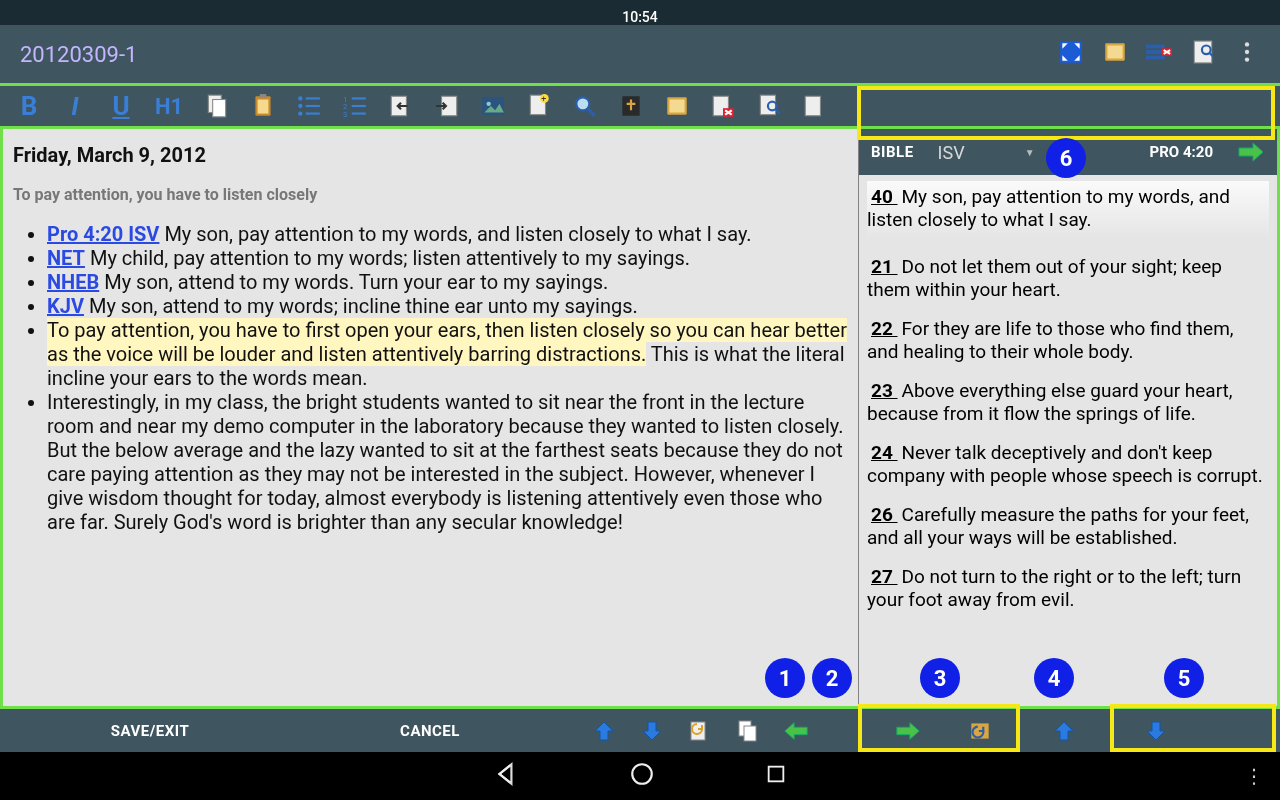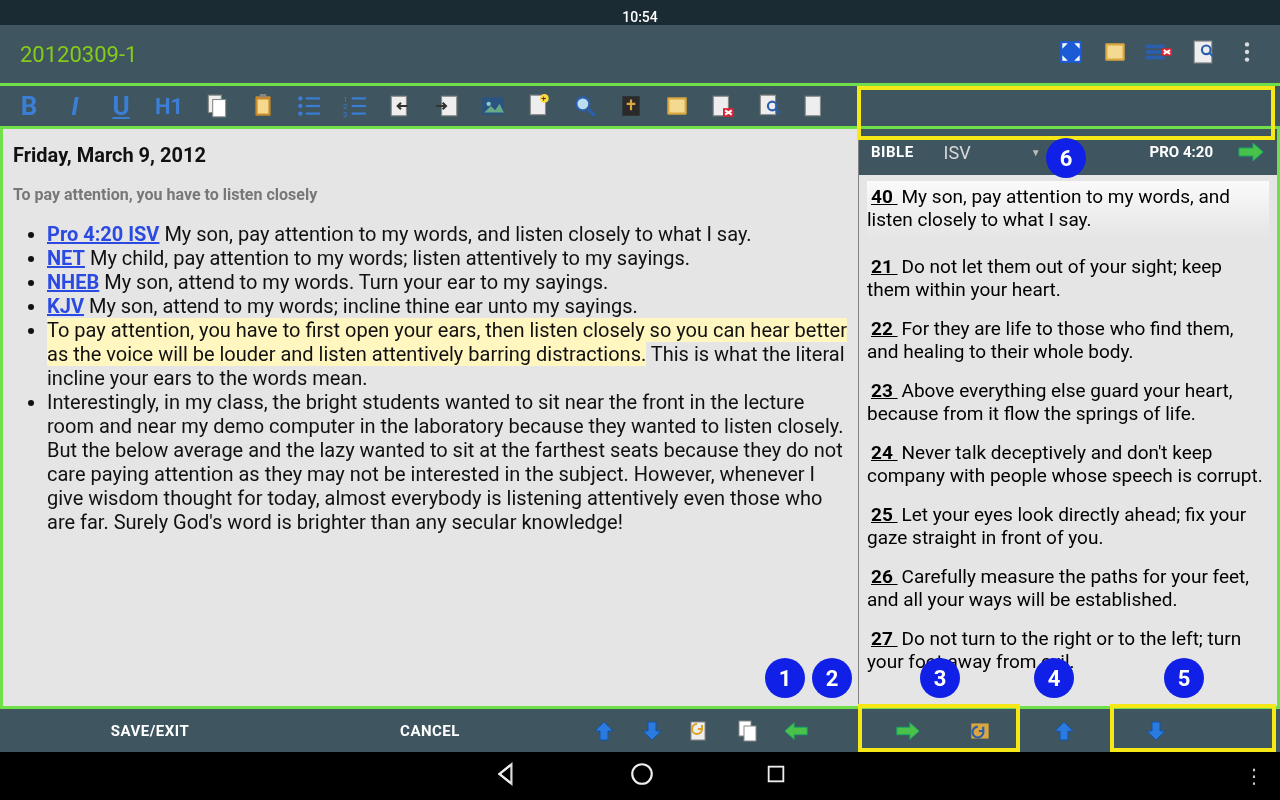--- a/index.html
+++ b/index.html
@@ -14,21 +14,21 @@
   height: 25px; background: #1b2b33;
   display: flex; justify-content: flex-end; align-items: center;
   color: #fff; font-size: 14px; padding: 0 8px; gap: 18px; flex-direction: column;
 }
 .status-bar span { font-weight: 500; }
 .title-bar {
   height: 58px; background: #3f5661;
   display: flex; align-items: center; justify-content: space-between;
   padding: 0 20px;
 }
-.title-bar .title { color: #84cc16; font-size: 22px; font-weight: 400; }
+.title-bar .title { color: #c4b5fd; font-size: 22px; font-weight: 400; }
 .title-actions { display: flex; gap: 18px; align-items: center; }
 .title-actions svg { width: 26px; height: 26px; }
 .toolbar {
   height: 46px; background: #3f5661;
   border-top: 3px solid #6fe04a;
   border-bottom: 3px solid #6fe04a;
   display: flex; align-items: center;
   padding: 0 6px; gap: 0;
 }
 .tbtn {
@@ -64,21 +64,21 @@
   flex: 1; height: 100%;
   display: flex; flex-direction: column;
 }
 .bible-nav {
   height: 46px; background: #3f5661;
   display: flex; align-items: center;
   padding: 0 12px; gap: 10px;
   position: relative;
 }
 .bible-nav .lbl { color: #fff; font-size: 15px; font-weight: bold; letter-spacing: 0.5px;}
-.bible-nav .sel { color: #d9d9d9; font-size: 18px; margin-left: 20px; flex:0 0 auto;}
+.bible-nav .sel { color: #d9d9d9; font-size: 18px; margin-left: 14px; flex:0 0 auto;}
 .bible-nav .tri { color:#bbb; font-size:10px; margin-left: 50px;}
 .bible-nav .ref { color: #fff; font-size: 15px; font-weight: bold; margin: 0 14px 0 auto;}
 .arrow-g {
   width: 28px; height: 22px; display:inline-block;
 }
 .bible-text {
   flex: 1; overflow: hidden;
   padding: 6px 8px 0 8px;
   font-size: 19px; line-height: 23px;
 }
@@ -310,21 +310,20 @@
             <path d="M16 2 L26 11 L16 20 L16 15 L2 15 L2 7 L16 7 Z" fill="#4ac24a" stroke="#1a6"></path>
           </svg>
       </span>
     </div>
     <div class="bible-text" id="bible-verses">
         <div class="verse active"><span class="num"> 40 </span><span> My son, pay attention to my words, and listen closely to what I say.</span></div>
         <div class="verse"><span class="num"> 21 </span><span> Do not let them out of your sight; keep them within your heart.</span></div>
         <div class="verse"><span class="num"> 22 </span><span> For they are life to those who find them, and healing to their whole body.</span></div>
         <div class="verse"><span class="num"> 23 </span><span> Above everything else guard your heart, because from it flow the springs of life.</span></div>
         <div class="verse"><span class="num"> 24 </span><span> Never talk deceptively and don't keep company with people whose speech is corrupt.</span></div>
-        <div class="verse"><span class="num"> 25 </span><span> Let your eyes look directly ahead; fix your gaze straight in front of you.</span></div>
         <div class="verse"><span class="num"> 26 </span><span> Carefully measure the paths for your feet, and all your ways will be established.</span></div>
         <div class="verse"><span class="num"> 27 </span><span> Do not turn to the right or to the left; turn your foot away from evil.</span></div>
       </div>
   </div>
 </div>
 
 <div class="bottom-bar">
   <div class="btn save">SAVE/EXIT</div>
   <div class="btn cancel">CANCEL</div>
   <div class="icons">

